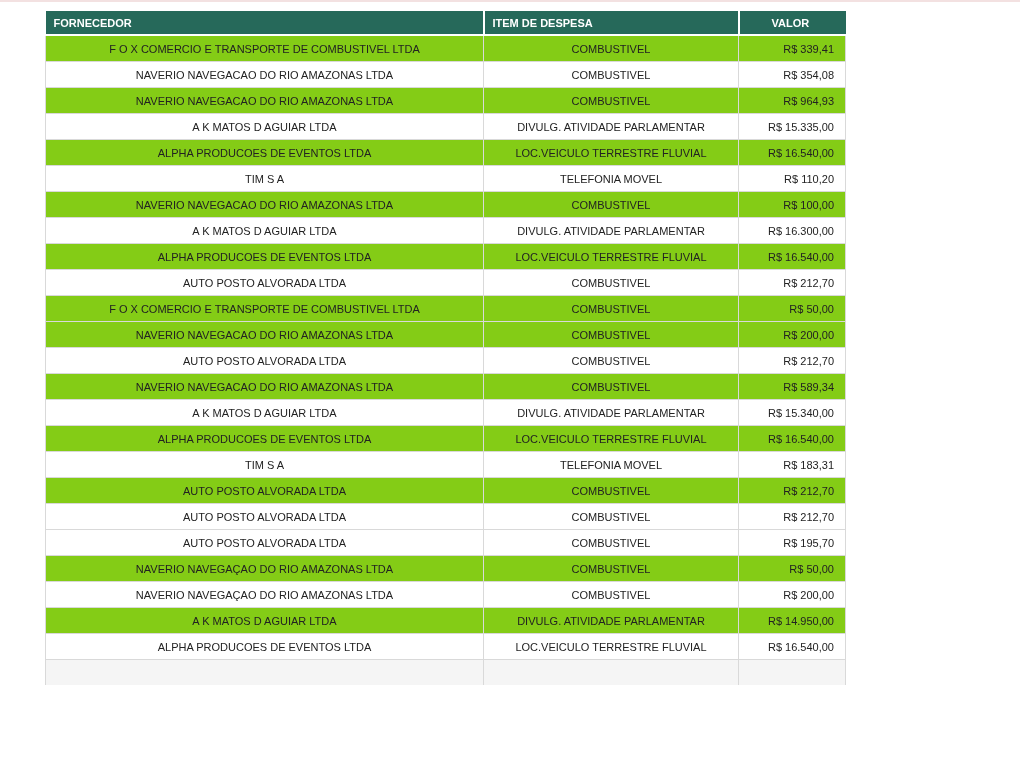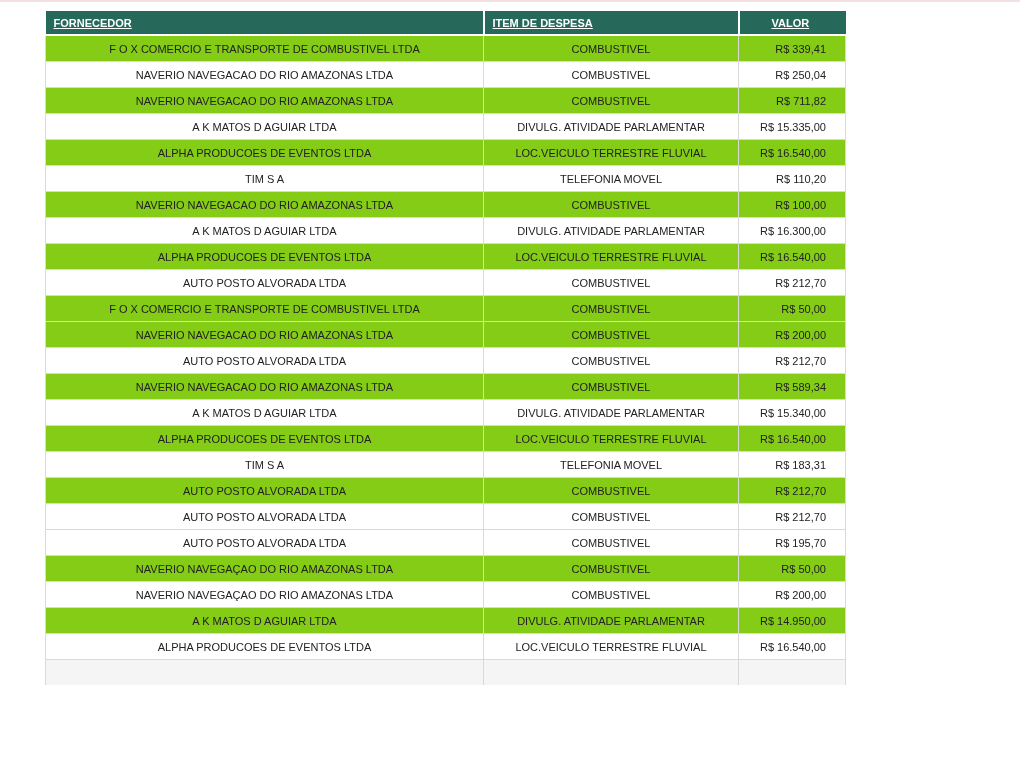--- a/index.html
+++ b/index.html
@@ -37,35 +37,34 @@
     color: #ffffff;
     font-weight: bold;
     font-size: 11px;
     text-align: left;
     height: 23px;
     padding: 0 0 0 8px;
     border-right: 2px solid #ffffff;
     border-bottom: 2px solid #ffffff;
     white-space: nowrap;
     overflow: hidden;
-    text-decoration: underline;
   }
   table.expenses th:last-child { border-right: none; padding-left: 32px; }
   table.expenses td {
     height: 25px;
     border: 1px solid #d9d9d9;
     text-align: center;
     padding: 0 4px;
     white-space: nowrap;
     overflow: hidden;
     background: #ffffff;
   }
   table.expenses td.valor {
     text-align: right;
-    padding-right: 19px;
+    padding-right: 11px;
   }
   table.expenses tr.odd td { background: #84cc16; }
   table.expenses tr.even td { background: #ffffff; }
   table.expenses tr.partial td { background: #f5f5f5; border-bottom: none; }
 </style>
 </head>
 <body>
 
 <div class="top-accent"></div>
 
@@ -85,26 +84,26 @@
     </thead>
     <tbody id="table-body">
         <tr class="odd">
           <td>F O X COMERCIO E TRANSPORTE DE COMBUSTIVEL LTDA</td>
           <td>COMBUSTIVEL</td>
           <td class="valor">R$ 339,41</td>
         </tr>
         <tr class="even">
           <td>NAVERIO NAVEGACAO DO RIO AMAZONAS LTDA</td>
           <td>COMBUSTIVEL</td>
-          <td class="valor">R$ 250,04</td>
-        </tr>
-        <tr class="odd">
-          <td>NAVERIO NAVEGACAO DO RIO AMAZONAS LTDA</td>
-          <td>COMBUSTIVEL</td>
-          <td class="valor">R$ 711,82</td>
+          <td class="valor">R$ 354,08</td>
+        </tr>
+        <tr class="odd">
+          <td>NAVERIO NAVEGACAO DO RIO AMAZONAS LTDA</td>
+          <td>COMBUSTIVEL</td>
+          <td class="valor">R$ 964,93</td>
         </tr>
         <tr class="even">
           <td>A K MATOS D AGUIAR LTDA</td>
           <td>DIVULG. ATIVIDADE PARLAMENTAR</td>
           <td class="valor">R$ 15.335,00</td>
         </tr>
         <tr class="odd">
           <td>ALPHA PRODUCOES DE EVENTOS LTDA</td>
           <td>LOC.VEICULO TERRESTRE FLUVIAL</td>
           <td class="valor">R$ 16.540,00</td>

